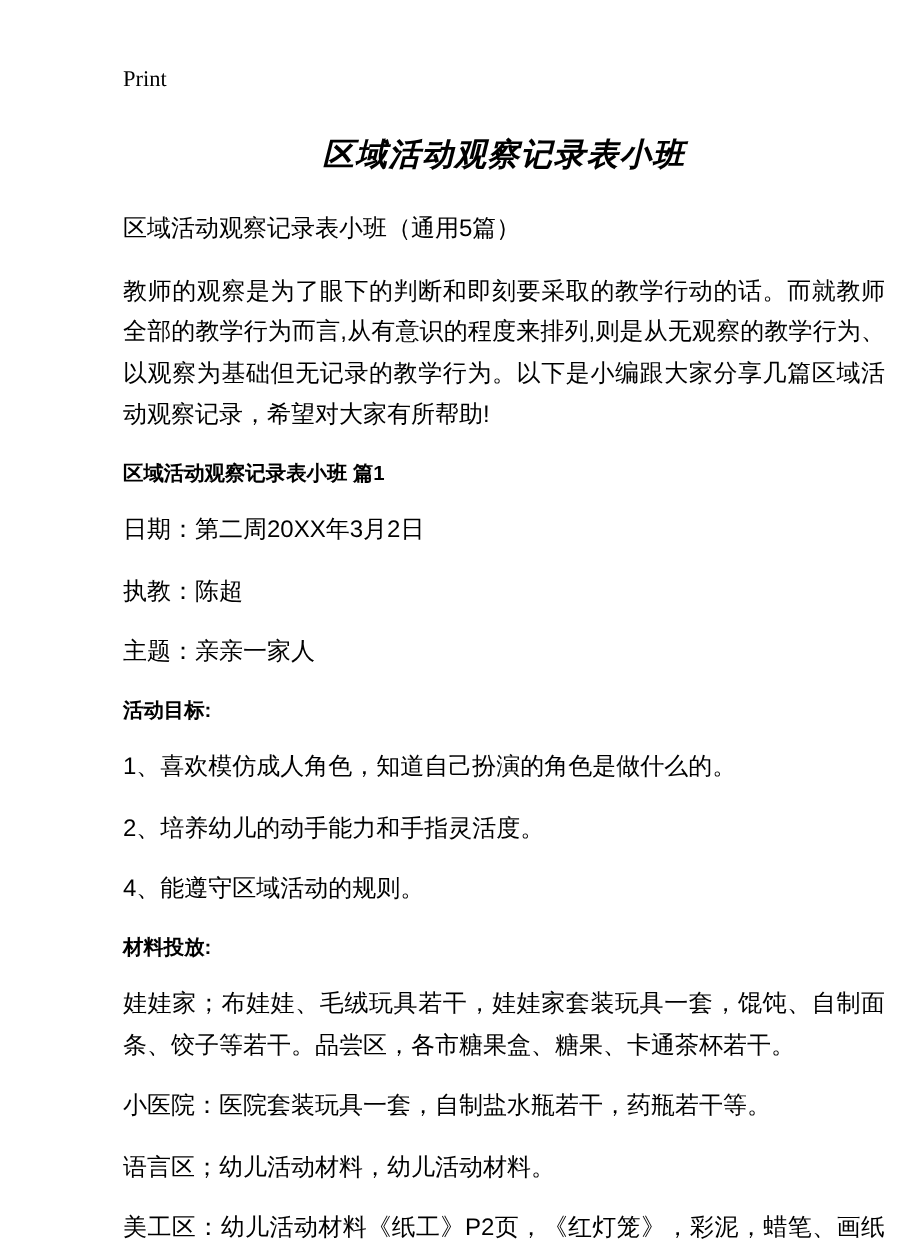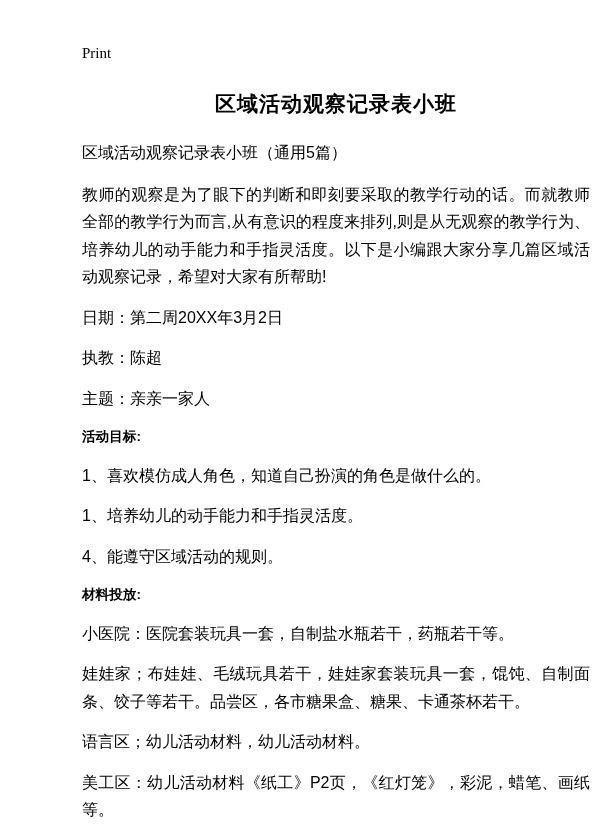--- a/index.html
+++ b/index.html
@@ -32,20 +32,21 @@
     margin-bottom: 14px;
     cursor: pointer;
   }
   .doc-title {
     text-align: center;
     font-size: 21px;
     font-weight: bold;
     letter-spacing: 1px;
     margin: 14px 0 22px 0;
     line-height: 1.3;
+    font-style: italic;
   }
   p {
     margin: 0 0 13px 0;
     font-size: 16px;
     line-height: 1.72;
     text-align: justify;
   }
   p.sub {
     margin-bottom: 14px;
   }
@@ -62,34 +63,35 @@
 <body>
 
 <div class="page">
 
   <a class="print-link">Print</a>
 
   <h1 class="doc-title">区域活动观察记录表小班</h1>
 
   <p class="sub">区域活动观察记录表小班（通用5篇）</p>
 
-  <p>教师的观察是为了眼下的判断和即刻要采取的教学行动的话。而就教师全部的教学行为而言,从有意识的程度来排列,则是从无观察的教学行为、培养幼儿的动手能力和手指灵活度。以下是小编跟大家分享几篇区域活动观察记录，希望对大家有所帮助!</p>
+  <p>教师的观察是为了眼下的判断和即刻要采取的教学行动的话。而就教师全部的教学行为而言,从有意识的程度来排列,则是从无观察的教学行为、以观察为基础但无记录的教学行为。以下是小编跟大家分享几篇区域活动观察记录，希望对大家有所帮助!</p>
 
+  <p class="section-head">区域活动观察记录表小班 篇1</p>
 
   <p>日期：第二周20XX年3月2日</p>
   <p>执教：陈超</p>
   <p>主题：亲亲一家人</p>
 
   <p class="section-head">活动目标:</p>
   <p>1、喜欢模仿成人角色，知道自己扮演的角色是做什么的。</p>
-  <p>1、培养幼儿的动手能力和手指灵活度。</p>
+  <p>2、培养幼儿的动手能力和手指灵活度。</p>
   <p>4、能遵守区域活动的规则。</p>
 
   <p class="section-head">材料投放:</p>
+  <p>娃娃家；布娃娃、毛绒玩具若干，娃娃家套装玩具一套，馄饨、自制面条、饺子等若干。品尝区，各市糖果盒、糖果、卡通茶杯若干。</p>
   <p>小医院：医院套装玩具一套，自制盐水瓶若干，药瓶若干等。</p>
-  <p>娃娃家；布娃娃、毛绒玩具若干，娃娃家套装玩具一套，馄饨、自制面条、饺子等若干。品尝区，各市糖果盒、糖果、卡通茶杯若干。</p>
   <p>语言区；幼儿活动材料，幼儿活动材料。</p>
   <p>美工区：幼儿活动材料《纸工》P2页，《红灯笼》，彩泥，蜡笔、画纸等。</p>
 
   <p class="section-head">指导建议：</p>
   <p class="clip-last">1、美工区：幼儿在做《纸工》《红灯笼》时，因为小班的小朋友接触剪刀剪纸还不是很多，教师在幼儿动手剪纸的工程中，要重点指导，并提醒幼儿使用剪刀时注</p>
 
 </div>
 
 </body></html>

